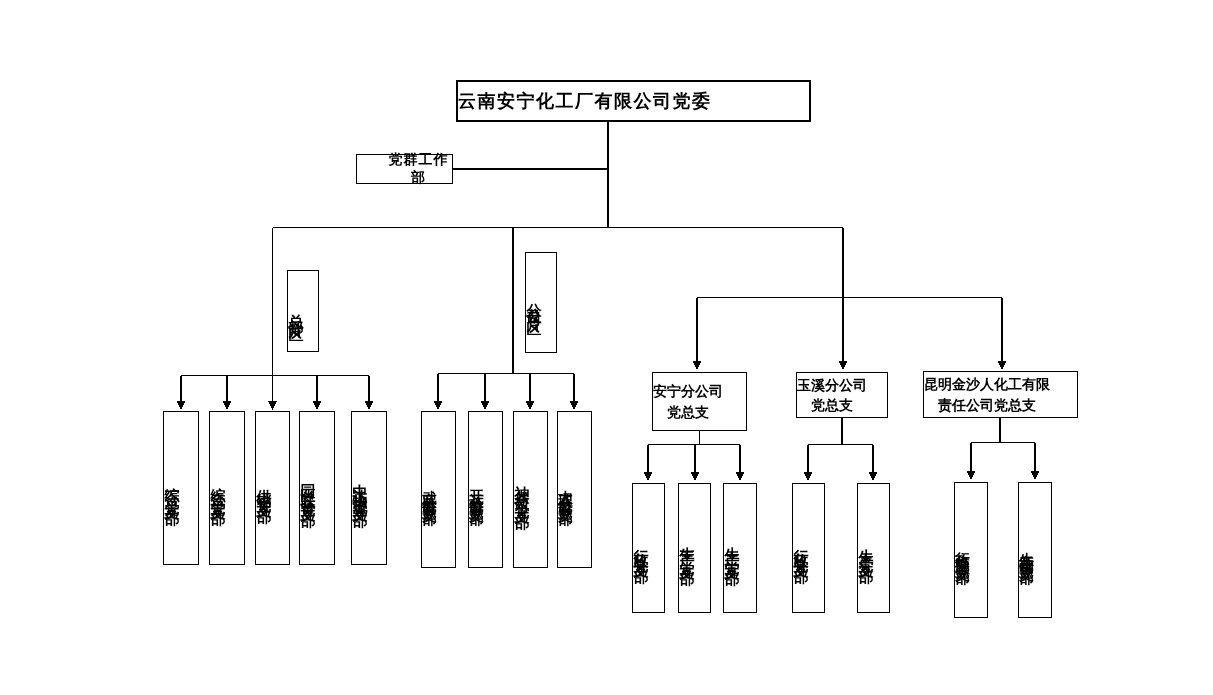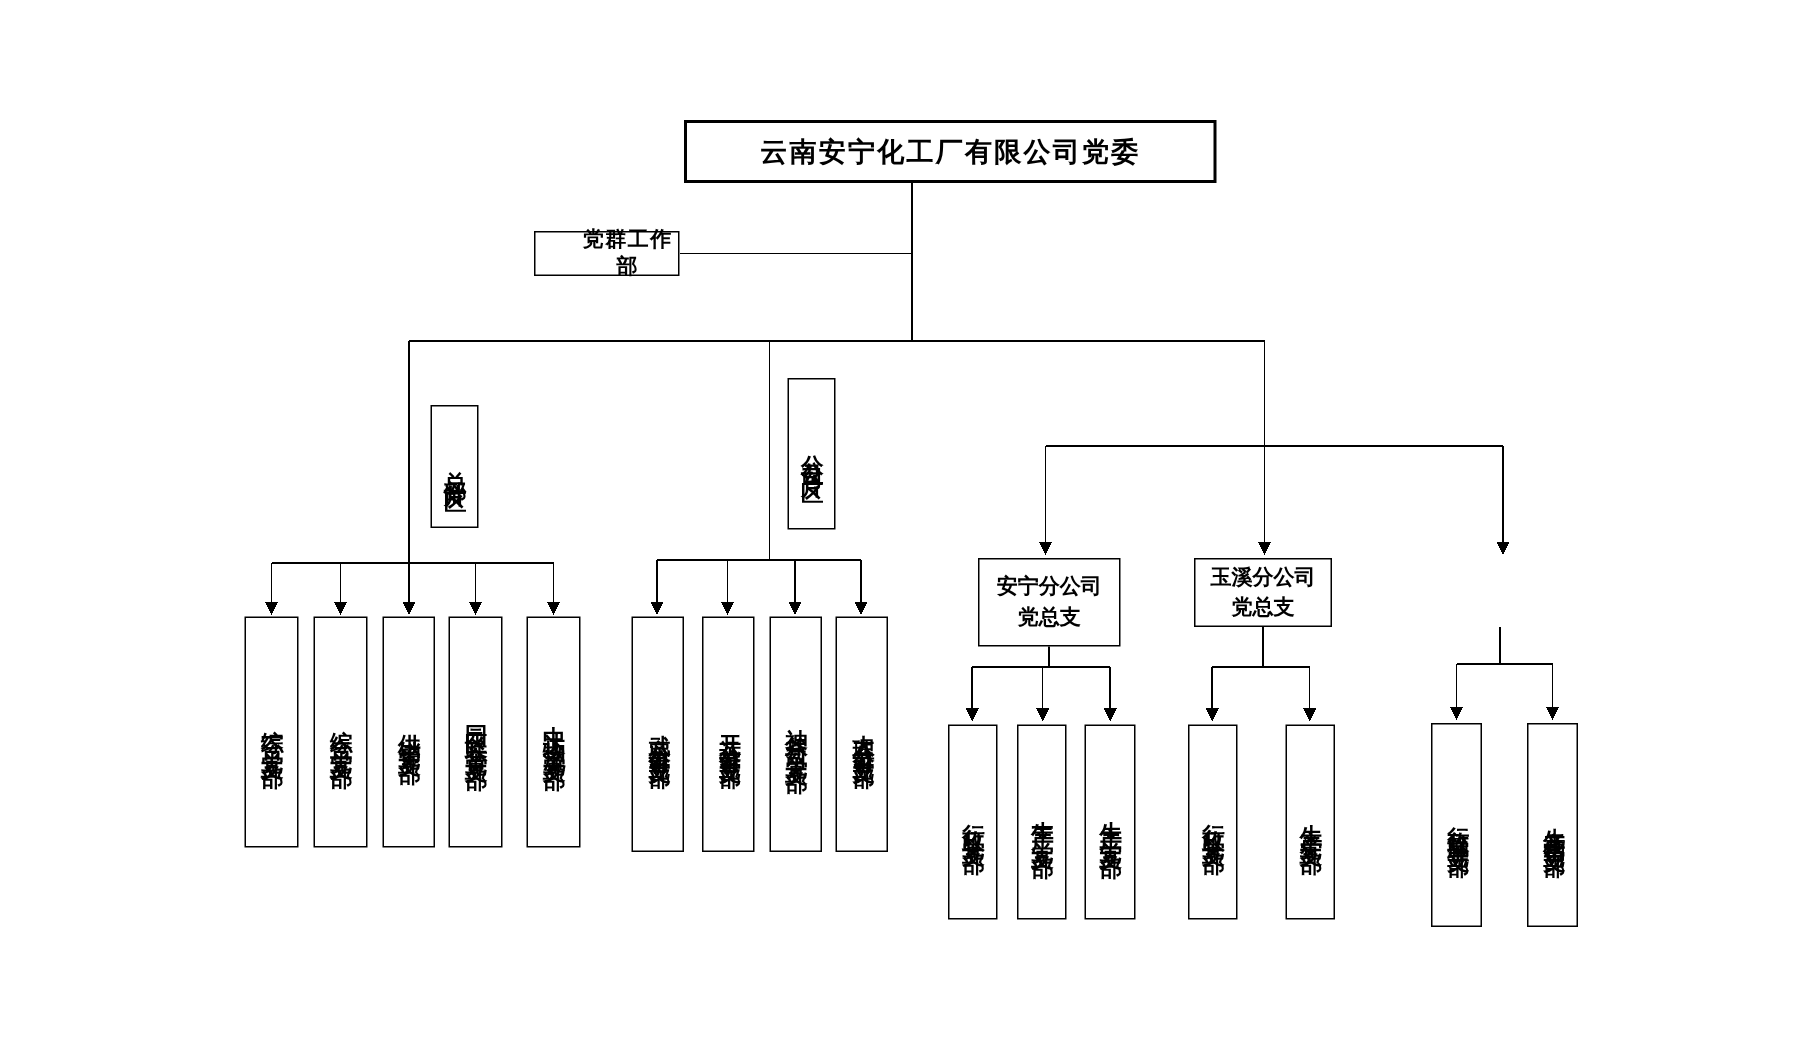--- a/index.html
+++ b/index.html
@@ -6,21 +6,21 @@
   .canvas {
     position:relative; width:1213px; height:695px; background:#ffffff;
     font-family:"DejaVu Serif","Liberation Serif",serif; color:#000;
     overflow:hidden;
   }
   svg.lines { position:absolute; left:0; top:0; width:1213px; height:695px; }
   svg.lines line { stroke:#000; stroke-width:1.3; }
   svg.lines polygon { fill:#000; stroke:none; }
   .box {
     position:absolute; box-sizing:border-box; border:1.5px solid #000;
-    background:#ffffff; display:flex; align-items:center; justify-content:center;
+    background:#ffffff; display:flex; align-items:center; 
     font-weight:bold; text-align:center;
   }
   .title-box { border-width:2px; font-size:18px; letter-spacing:1.5px; }
   .staff-box { font-size:14px; letter-spacing:1px; }
   .h2line { font-size:14px; line-height:1.45; }
   .h2line .ln { display:block; }
   .vtext {
     writing-mode:vertical-lr; text-orientation:upright;
     font-size:15px; letter-spacing:4.5px; line-height:1;
   }
@@ -143,20 +143,26 @@
       <span class="ln">安宁分公司</span>
       <span class="ln">党总支</span>
     </span>
   </div>
   <div class="box h2line" style="left:796px;top:372px;width:92px;height:46px;">
     <span>
       <span class="ln">玉溪分公司</span>
       <span class="ln">党总支</span>
     </span>
   </div>
+  <div class="box h2line" style="left:923px;top:371px;width:155px;height:47px;">
+    <span>
+      <span class="ln">昆明金沙人化工有限</span>
+      <span class="ln">责任公司党总支</span>
+    </span>
+  </div>
 
   <div class="box" style="left:632px;top:483px;width:33px;height:130px;">
     <span class="vtext">行政党支部</span>
   </div>
   <div class="box" style="left:678px;top:483px;width:33px;height:130px;">
     <span class="vtext">生产一党支部</span>
   </div>
   <div class="box" style="left:723px;top:483px;width:34px;height:130px;">
     <span class="vtext">生产二党支部</span>
   </div>

